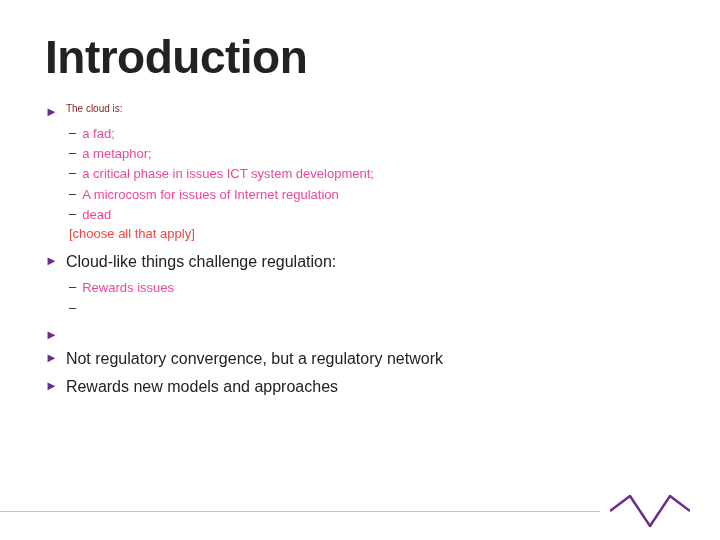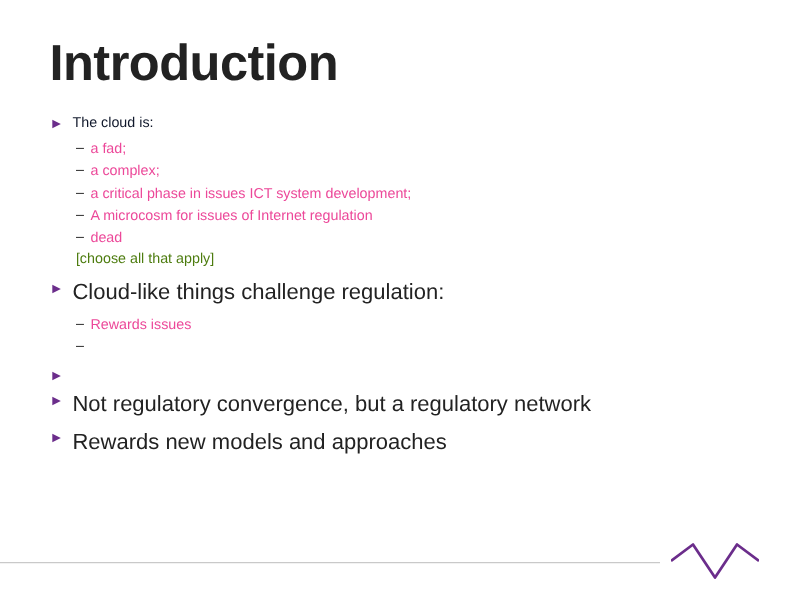--- a/index.html
+++ b/index.html
@@ -40,22 +40,22 @@
 
     .bullet-arrow {
       color: #6b2d8b;
       font-size: 13px;
       margin-right: 8px;
       margin-top: 2px;
       flex-shrink: 0;
     }
 
     .bullet-text {
-      font-size: 13px;
-      color: #0f172a;
+      font-size: 10px;
+      color: #7f1d1d;
       line-height: 1.4;
     }
 
     .sub-list {
       margin-left: 24px;
       margin-top: 2px;
       margin-bottom: 2px;
     }
 
     .sub-item {
@@ -72,28 +72,28 @@
     }
 
     .sub-text {
       font-size: 13px;
       color: #ec4899;
       line-height: 1.4;
     }
 
     .choose-text {
       font-size: 13px;
-      color: #4d7c0f;
+      color: #ef4444;
       margin-left: 24px;
       margin-top: 2px;
       margin-bottom: 6px;
     }
 
     .bullet-main-large {
-      font-size: 20px;
+      font-size: 16px;
       font-weight: normal;
       color: #222222;
       line-height: 1.4;
     }
 
     .bottom-decoration {
       position: absolute;
       bottom: 0;
       left: 0;
       width: 100%;
@@ -128,21 +128,21 @@
       <span class="bullet-arrow">►</span>
       <span class="bullet-text">The cloud is:</span>
     </div>
     <div class="sub-list">
       <div class="sub-item">
         <span class="sub-dash">–</span>
         <span class="sub-text">a fad;</span>
       </div>
       <div class="sub-item">
         <span class="sub-dash">–</span>
-        <span class="sub-text">a complex;</span>
+        <span class="sub-text">a metaphor;</span>
       </div>
       <div class="sub-item">
         <span class="sub-dash">–</span>
         <span class="sub-text">a critical phase in issues ICT system development;</span>
       </div>
       <div class="sub-item">
         <span class="sub-dash">–</span>
         <span class="sub-text">A microcosm for issues of Internet regulation</span>
       </div>
       <div class="sub-item">

